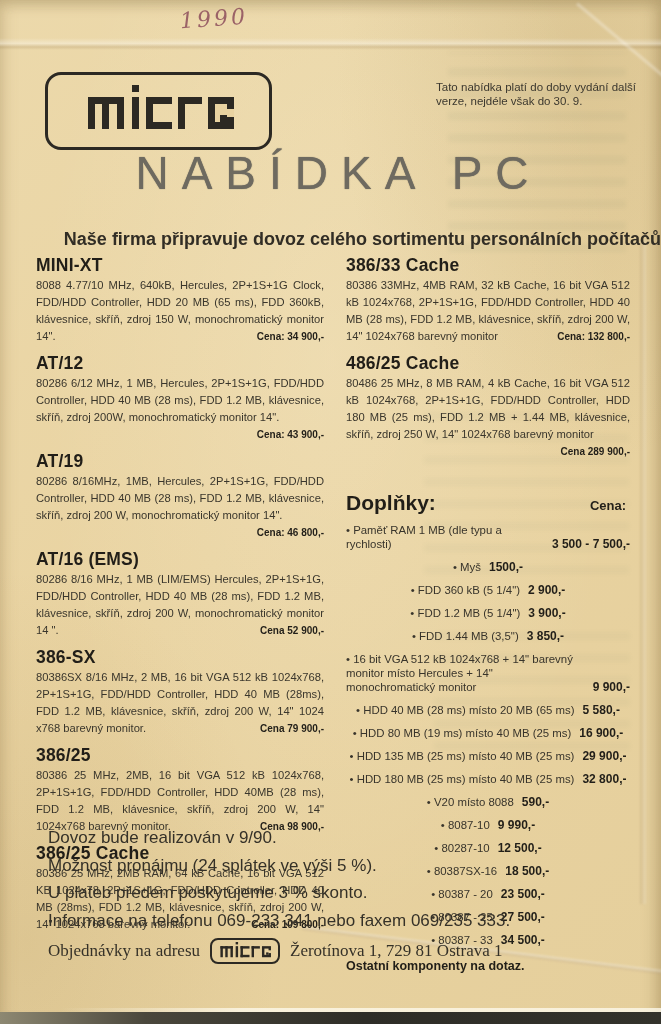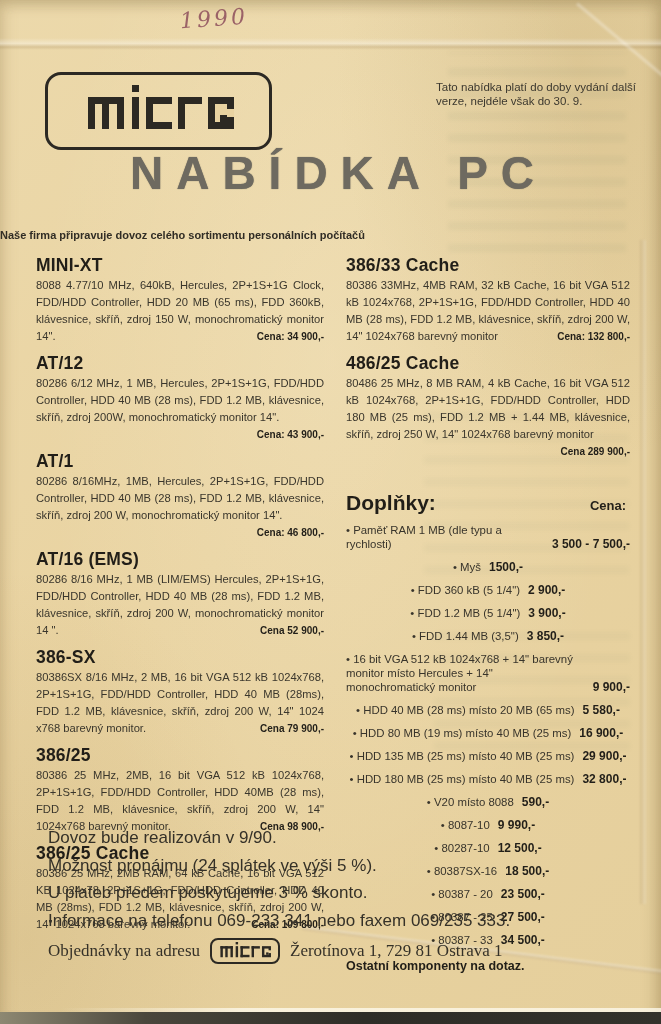--- a/index.html
+++ b/index.html
@@ -40,24 +40,24 @@
     font-family:"DejaVu Serif",serif;font-style:italic;font-size:22px;letter-spacing:3px;
     color:#8d4e5c;opacity:.85;transform:rotate(-4deg);}
 
   
   .logo-box{position:absolute;left:45px;top:72px;width:221px;height:72px;
     border:3px solid #2c2923;border-radius:16px;display:flex;align-items:center;justify-content:center;}
   .logo-box svg{display:block;}
   .validity{position:absolute;left:436px;top:80px;width:200px;
     font-size:11.5px;line-height:14px;color:#3c382f;text-align:justify;}
   .big-title{position:absolute;left:0;top:146px;width:100%;padding-left:16px;box-sizing:border-box;
-    text-align:center;font-size:46px;font-weight:bold;letter-spacing:13px;color:#6e6a60;
+    text-align:center;font-size:46px;font-weight:normal;letter-spacing:13px;color:#6e6a60;
     text-shadow:0 0 1px rgba(90,88,78,.85);}
-  .subtitle{position:absolute;left:0;top:229px;width:100%;text-align:left;
-    font-size:11px;font-weight:bold;color:#312d25;}
+  .subtitle{position:absolute;left:0;top:229px;width:100%;text-align:right;
+    font-size:18px;font-weight:bold;color:#312d25;}
 
   
   .col{position:absolute;top:256px;}
   .col-left{left:36px;width:288px;}
   .col-right{left:346px;width:284px;}
   .model h3{margin:9px 0 2px 0;font-size:17.5px;line-height:19px;color:#211e18;letter-spacing:.2px;}
   .model:first-child h3{margin-top:0;}
   .spec{margin:0 0 2px 0;font-size:11.2px;line-height:17px;color:#3a362c;text-align:justify;}
   .spec::after{content:"";display:block;clear:both;}
   .price{float:right;font-weight:bold;font-size:10px;color:#221f19;margin-left:10px;white-space:nowrap;}
@@ -131,21 +131,21 @@
   <div class="col col-left">
     <section class="model">
       <h3>MINI-XT</h3>
       <p class="spec"><span>8088 4.77/10 MHz, 640kB, Hercules, 2P+1S+1G Clock, FDD/HDD Controller, HDD 20 MB (65 ms), FDD 360kB, klávesnice, skříň, zdroj 150 W, monochromatický monitor 14".</span><span class="price">Cena: 34 900,-</span></p>
     </section>
     <section class="model">
       <h3>AT/12</h3>
       <p class="spec"><span>80286 6/12 MHz, 1 MB, Hercules, 2P+1S+1G, FDD/HDD Controller, HDD 40 MB (28 ms), FDD 1.2 MB, klávesnice, skříň, zdroj 200W, monochromatický monitor 14".</span><span class="price">Cena: 43 900,-</span></p>
     </section>
     <section class="model">
-      <h3>AT/1</h3>
+      <h3>AT/19</h3>
       <p class="spec"><span>80286 8/16MHz, 1MB, Hercules, 2P+1S+1G, FDD/HDD Controller, HDD 40 MB (28 ms), FDD 1.2 MB, klávesnice, skříň, zdroj 200 W, monochromatický monitor 14".</span><span class="price">Cena: 46 800,-</span></p>
     </section>
     <section class="model">
       <h3>AT/16 (EMS)</h3>
       <p class="spec"><span>80286 8/16 MHz, 1 MB (LIM/EMS) Hercules, 2P+1S+1G, FDD/HDD Controller, HDD 40 MB (28 ms), FDD 1.2 MB, klávesnice, skříň, zdroj 200 W, monochromatický monitor 14 ".</span><span class="price">Cena 52 900,-</span></p>
     </section>
     <section class="model">
       <h3>386-SX</h3>
       <p class="spec"><span>80386SX 8/16 MHz, 2 MB, 16 bit VGA 512 kB 1024x768, 2P+1S+1G, FDD/HDD Controller, HDD 40 MB (28ms), FDD 1.2 MB, klávesnice, skříň, zdroj 200 W, 14" 1024 x768 barevný monitor.</span><span class="price">Cena 79 900,-</span></p>
     </section>

